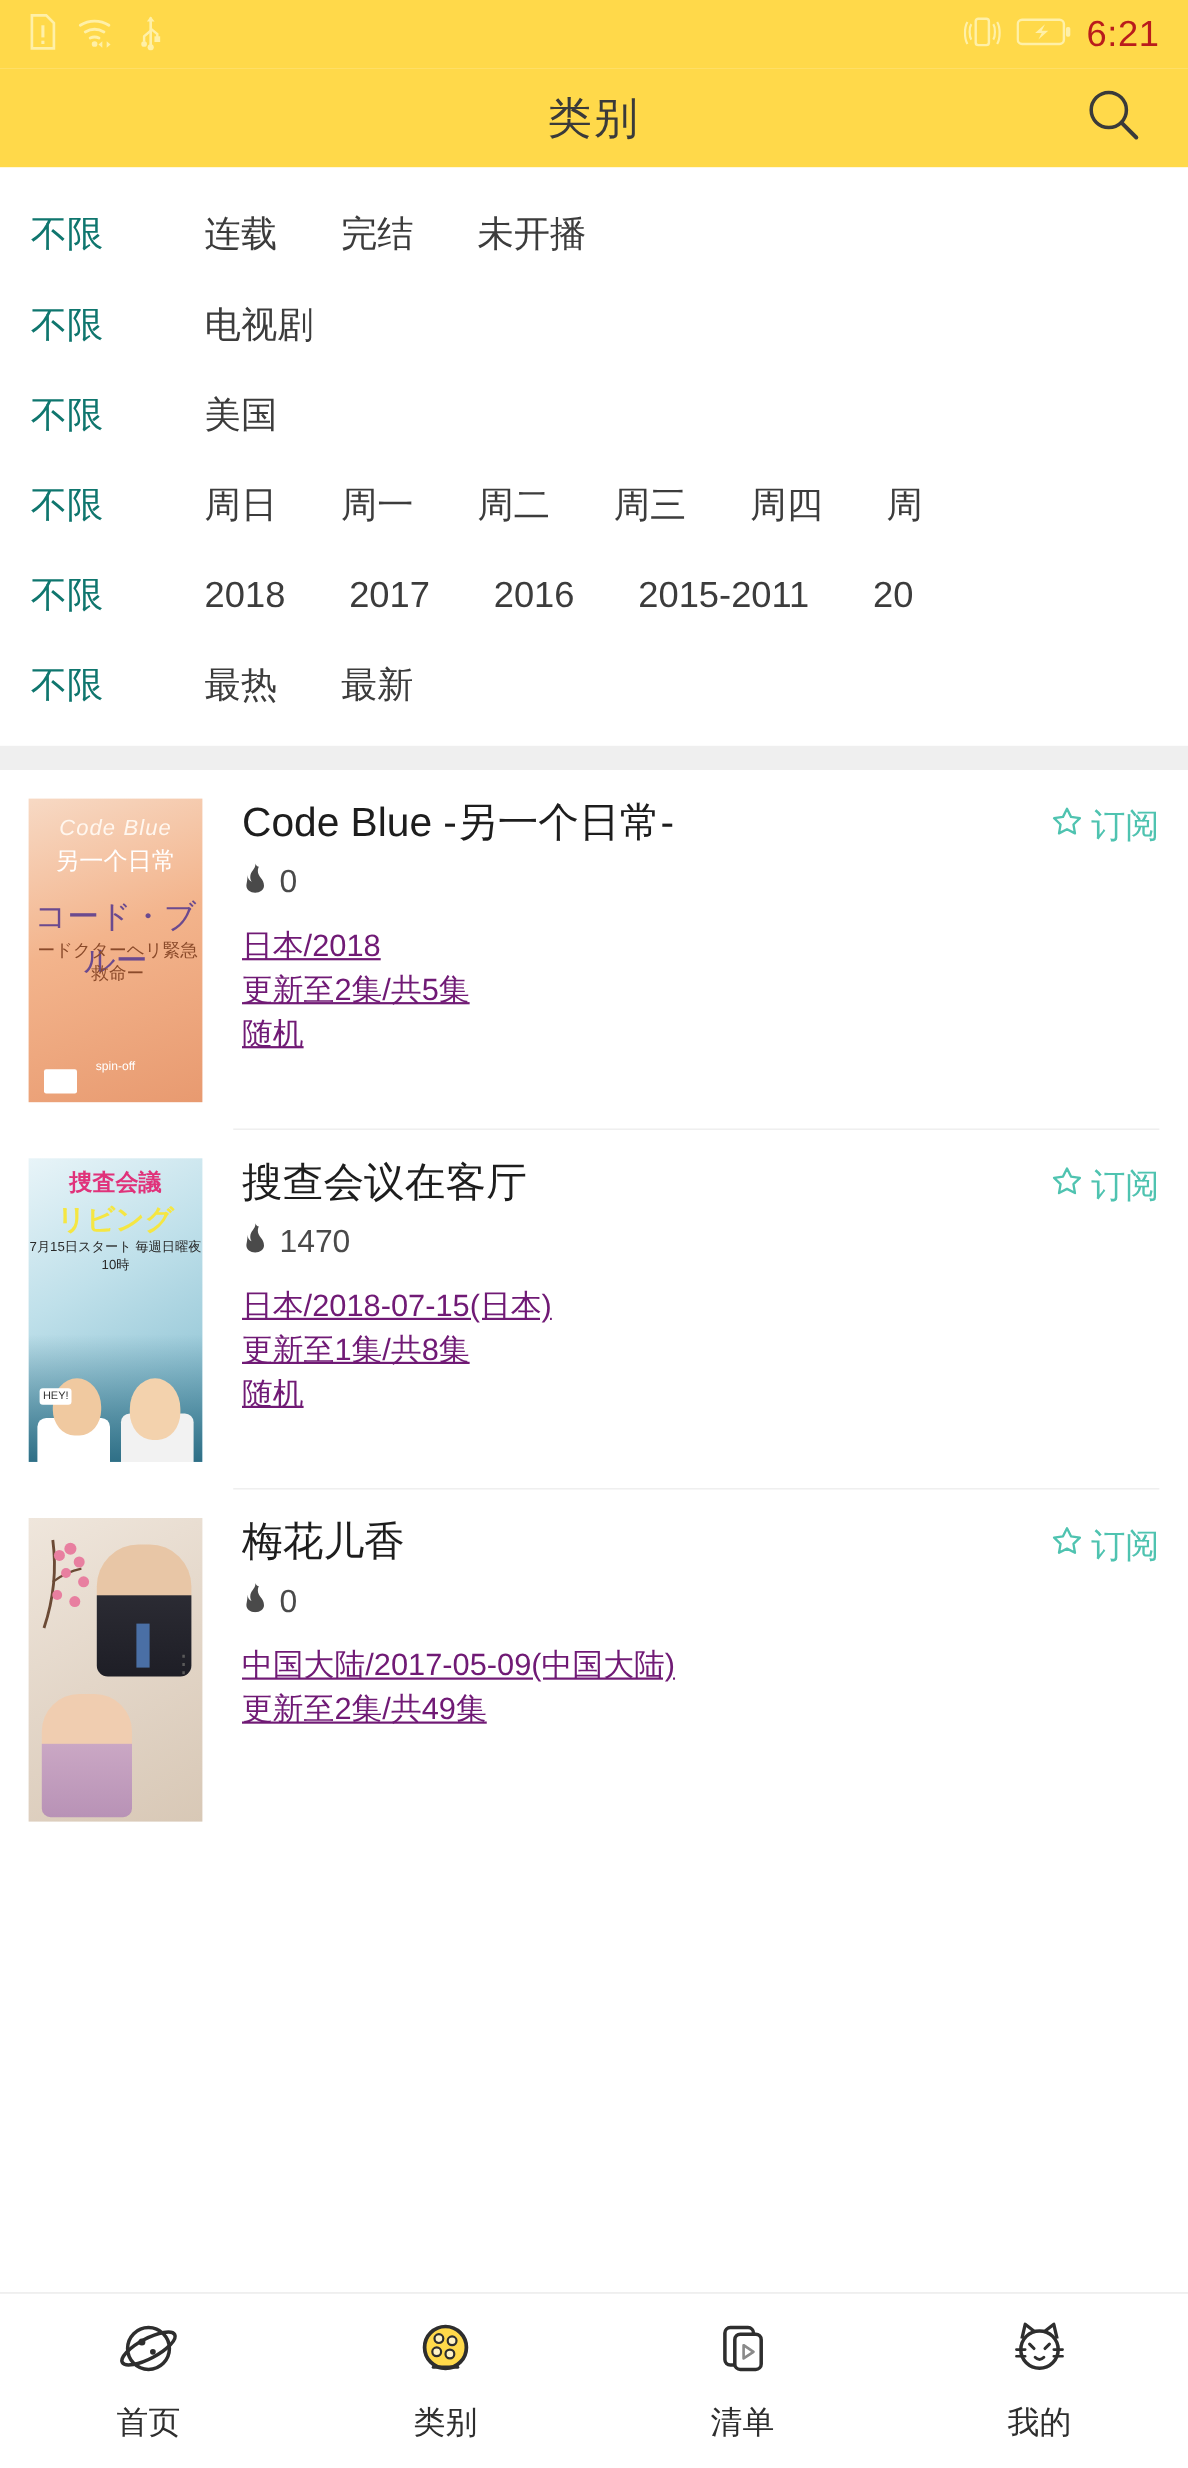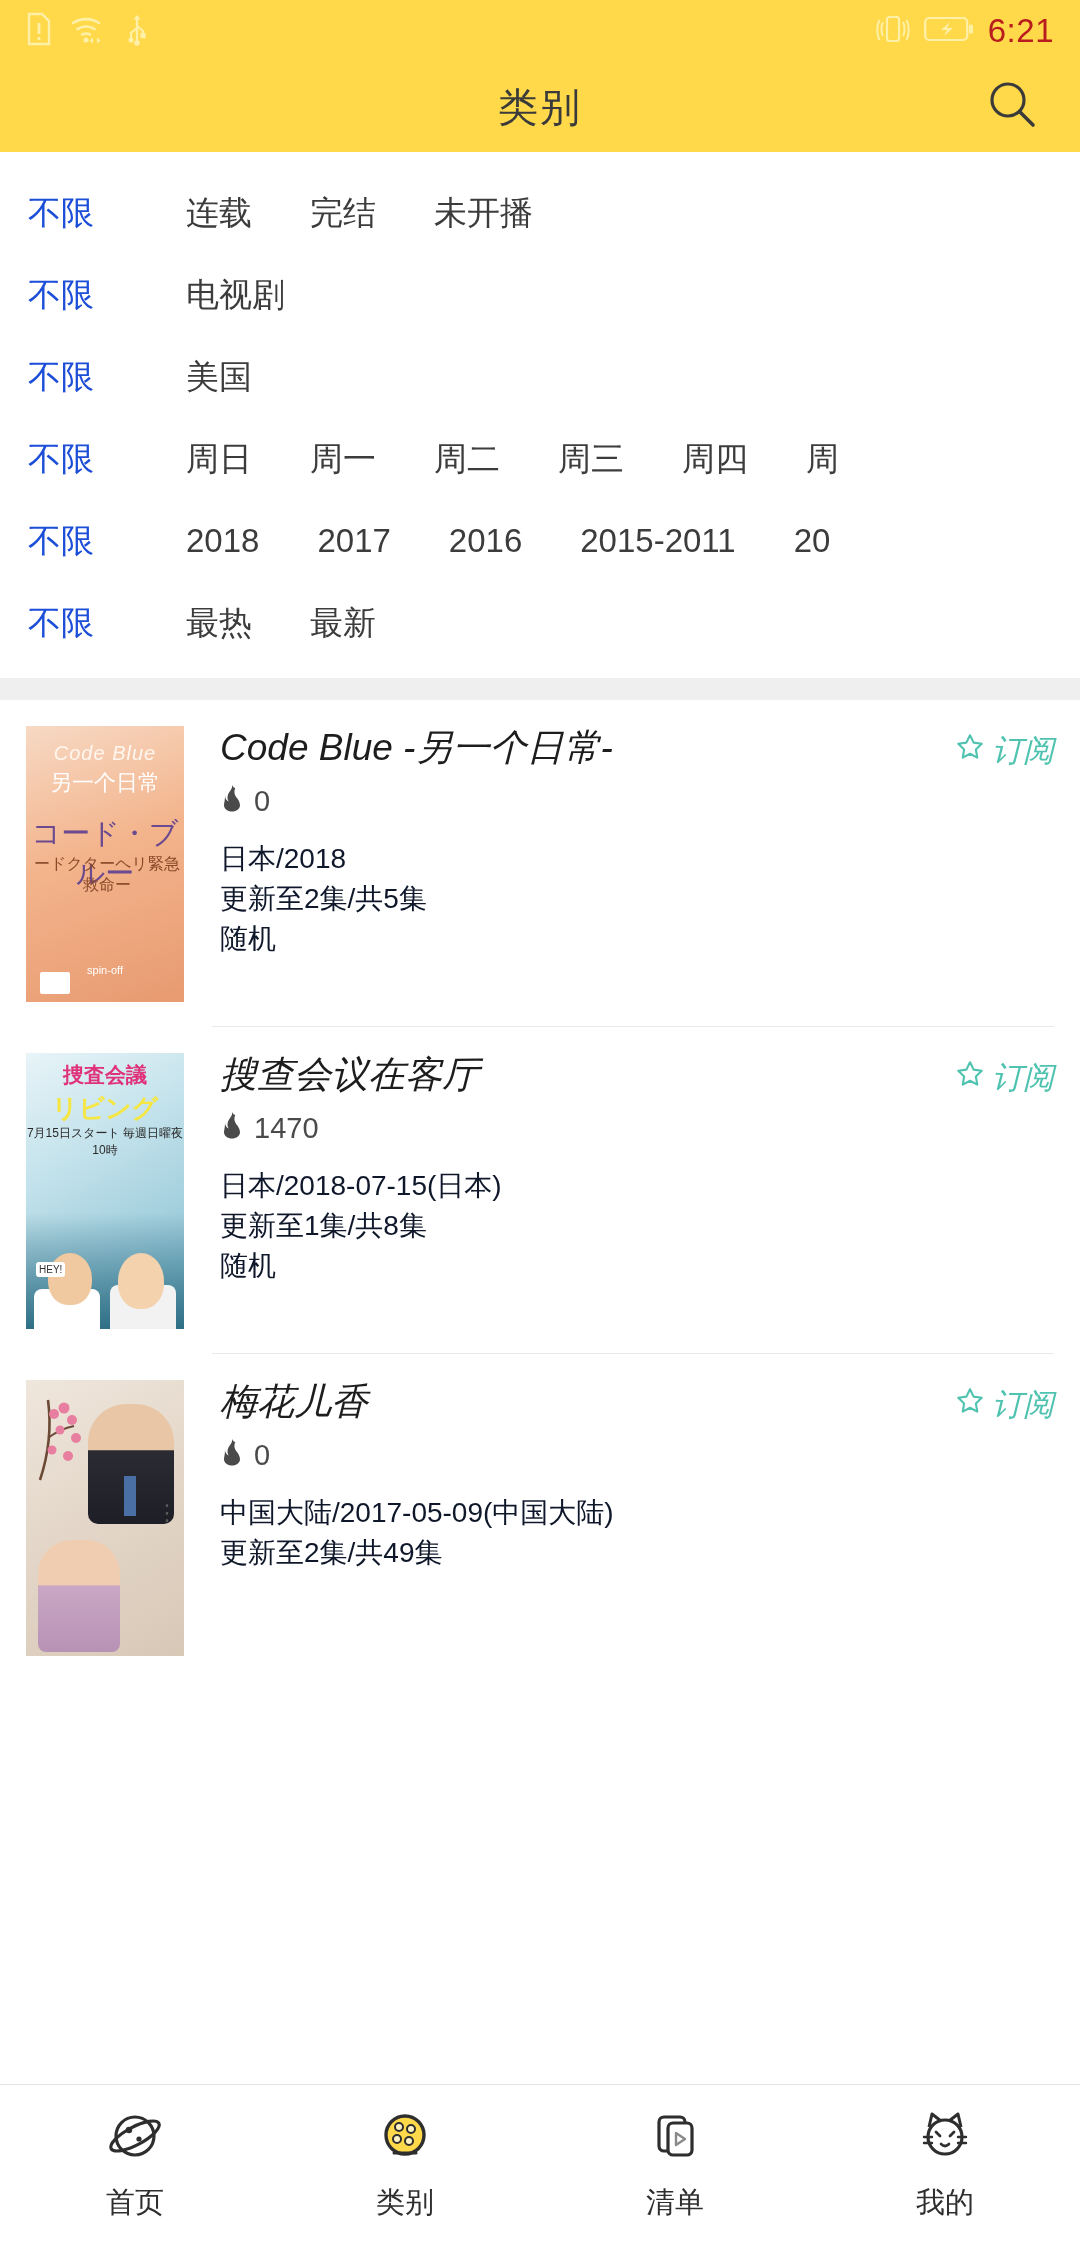--- a/index.html
+++ b/index.html
@@ -41,53 +41,53 @@
   .filter-row{
     display:flex; align-items:center;
     height:82px; padding-left:28px;
     white-space:nowrap; overflow:hidden;
   }
   .chip{
     font-size:33px; color:#3c3c3c;
     margin-right:58px; flex:0 0 auto;
   }
   .chip.first{ width:110px; margin-right:48px; }
-  .chip.active{ color:#1d4ed8; }
+  .chip.active{ color:#0f766e; }
 
   .gap-band{ height:22px; background:#EFEFEF; }
 
   
   .list{ background:#fff; }
   .list-item{
     display:flex; padding:26px 26px 0 26px;
     position:relative;
   }
   .poster{
     width:158px; height:276px; flex:0 0 auto;
     border-radius:0; overflow:hidden; position:relative;
   }
   .item-body{ flex:1 1 auto; padding-left:36px; padding-top:2px; min-width:0; }
-  .item-titlerow{ display:flex; align-items:flex-start;font-style:italic; }
+  .item-titlerow{ display:flex; align-items:flex-start; }
   .item-title{
     font-size:37px; color:#1d1d1d; flex:1 1 auto;
     overflow:hidden; text-overflow:ellipsis; white-space:nowrap;
     line-height:1.1;
   }
   .subscribe{
     flex:0 0 auto; color:#4FC3B0; font-size:31px;
     display:flex; align-items:center; gap:7px; padding-left:14px;
     margin-top:2px;
   }
   .heat{
     display:flex; align-items:center; gap:10px;
     margin-top:12px; font-size:29px; color:#4a4a4a;
   }
   .meta{ margin-top:20px; }
   .meta-line{
-    font-size:28px; color:#0f172a; line-height:1.42;
+    font-size:28px; color:#701a75; line-height:1.42;text-decoration:underline;
   }
   .divider{
     height:1px; background:#e9e9e9;
     margin:24px 26px 0 212px;
   }
 
   
   .bottomnav{
     position:absolute; left:0; bottom:0; width:1080px; height:160px;
     background:#fff; border-top:1px solid #e4e4e4;

